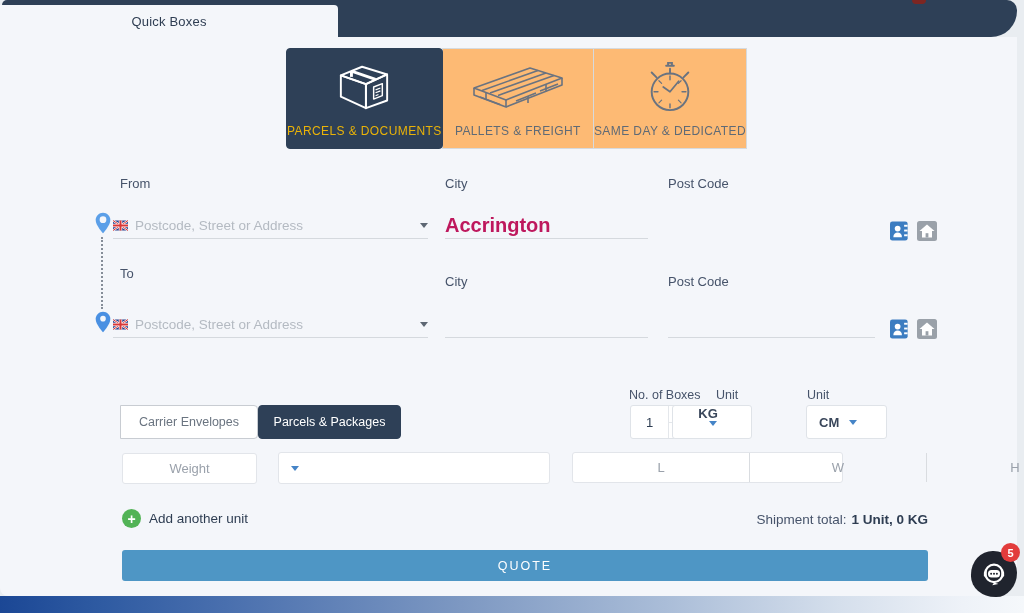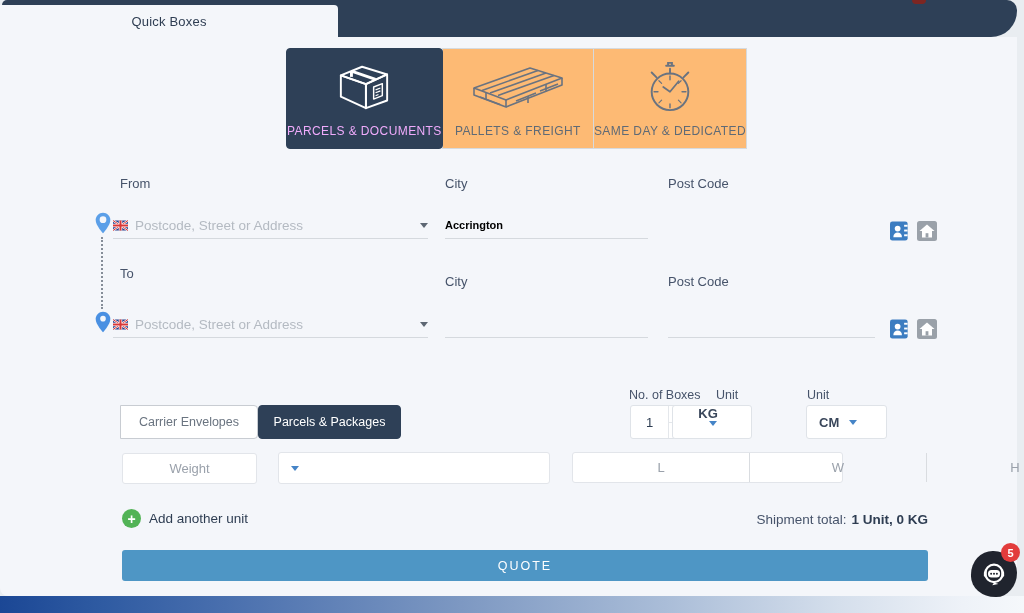--- a/index.html
+++ b/index.html
@@ -23,33 +23,33 @@
   
   .svc-tabs { position:absolute; left:286px; top:48px; width:461px; height:101px;
               display:flex; z-index:2; }
   .svc-tab { flex:1; background:#fdba74; border:1px solid #d6dade; margin-left:-1px;
              display:flex; flex-direction:column; align-items:center;
              justify-content:flex-end; padding-bottom:10px; cursor:pointer; }
   .svc-tab:first-child { margin-left:0; }
   .svc-tab .svc-icon { flex:1; display:flex; align-items:center; justify-content:center; width:100%; }
   .svc-tab .svc-label { font-size:12px; letter-spacing:.4px; color:#5f6a76; white-space:nowrap; }
   .svc-tab.active { background:#2e4057; border-color:#2e4057; border-radius:4px; z-index:2; }
-  .svc-tab.active .svc-label { color:#f0abfc; }
+  .svc-tab.active .svc-label { color:#eab308; }
 
   
   .fld-label { position:absolute; font-size:13px; color:#46536a; z-index:2; }
   .underline-row { position:absolute; border-bottom:1px solid #d5d9de; display:flex;
                    align-items:center; z-index:2; }
   .addr-input { flex:1; border:0; background:transparent; outline:none;
                 font-family:"Liberation Sans",sans-serif; font-size:13.5px;
                 color:#2e3d52; margin-left:7px; }
   .addr-input::placeholder { color:#b4bac2; }
   .val-input { width:100%; border:0; background:transparent; outline:none;
-               font-family:"Liberation Sans",sans-serif; font-size:11px;
-               font-weight:bold; color:#000000; }
+               font-family:"Liberation Sans",sans-serif; font-size:20px;
+               font-weight:bold; color:#be185d; }
   .caret { width:0; height:0; border-left:4px solid transparent;
            border-right:4px solid transparent; border-top:5px solid #4584c7; }
   .caret.dark { border-top-color:#5d6773; }
 
   .pin { position:absolute; z-index:2; }
   .dotted-line { position:absolute; left:101px; top:237px; height:72px;
                  border-left:2px dotted #858d98; z-index:2; }
 
   .mini-btn { position:absolute; width:21px; height:20px; z-index:2; cursor:pointer;
               display:flex; align-items:center; justify-content:center; }

